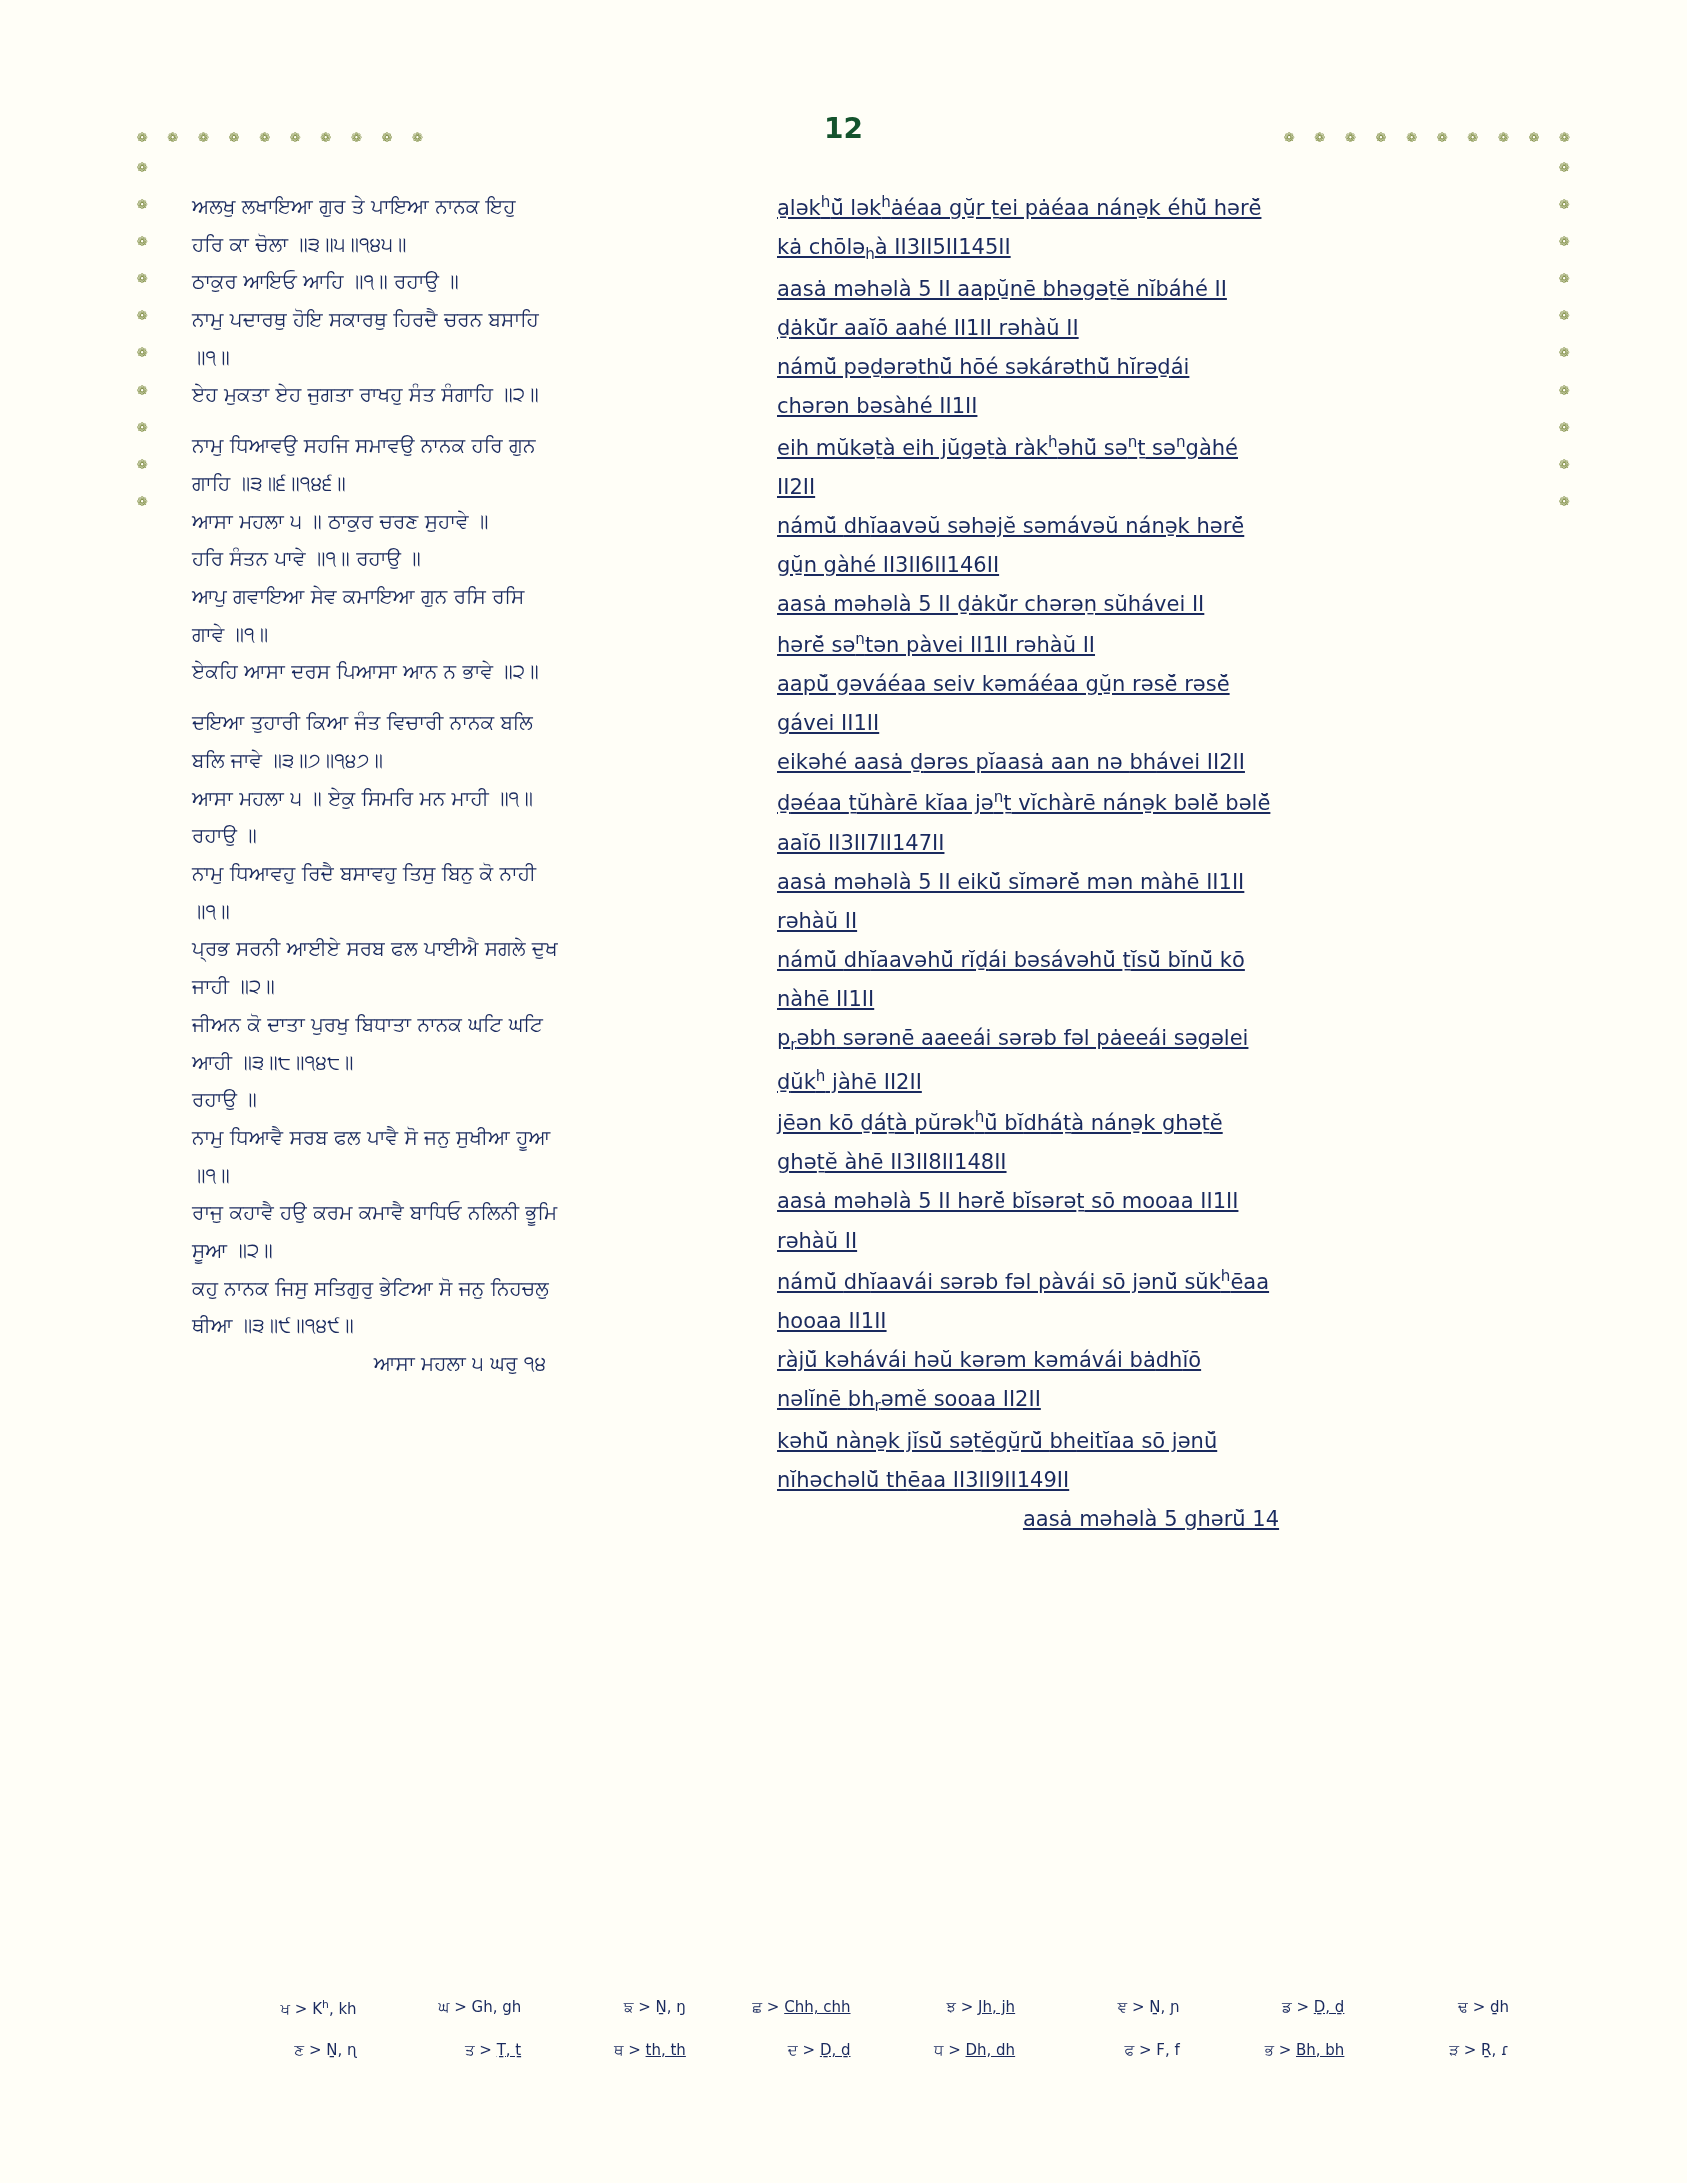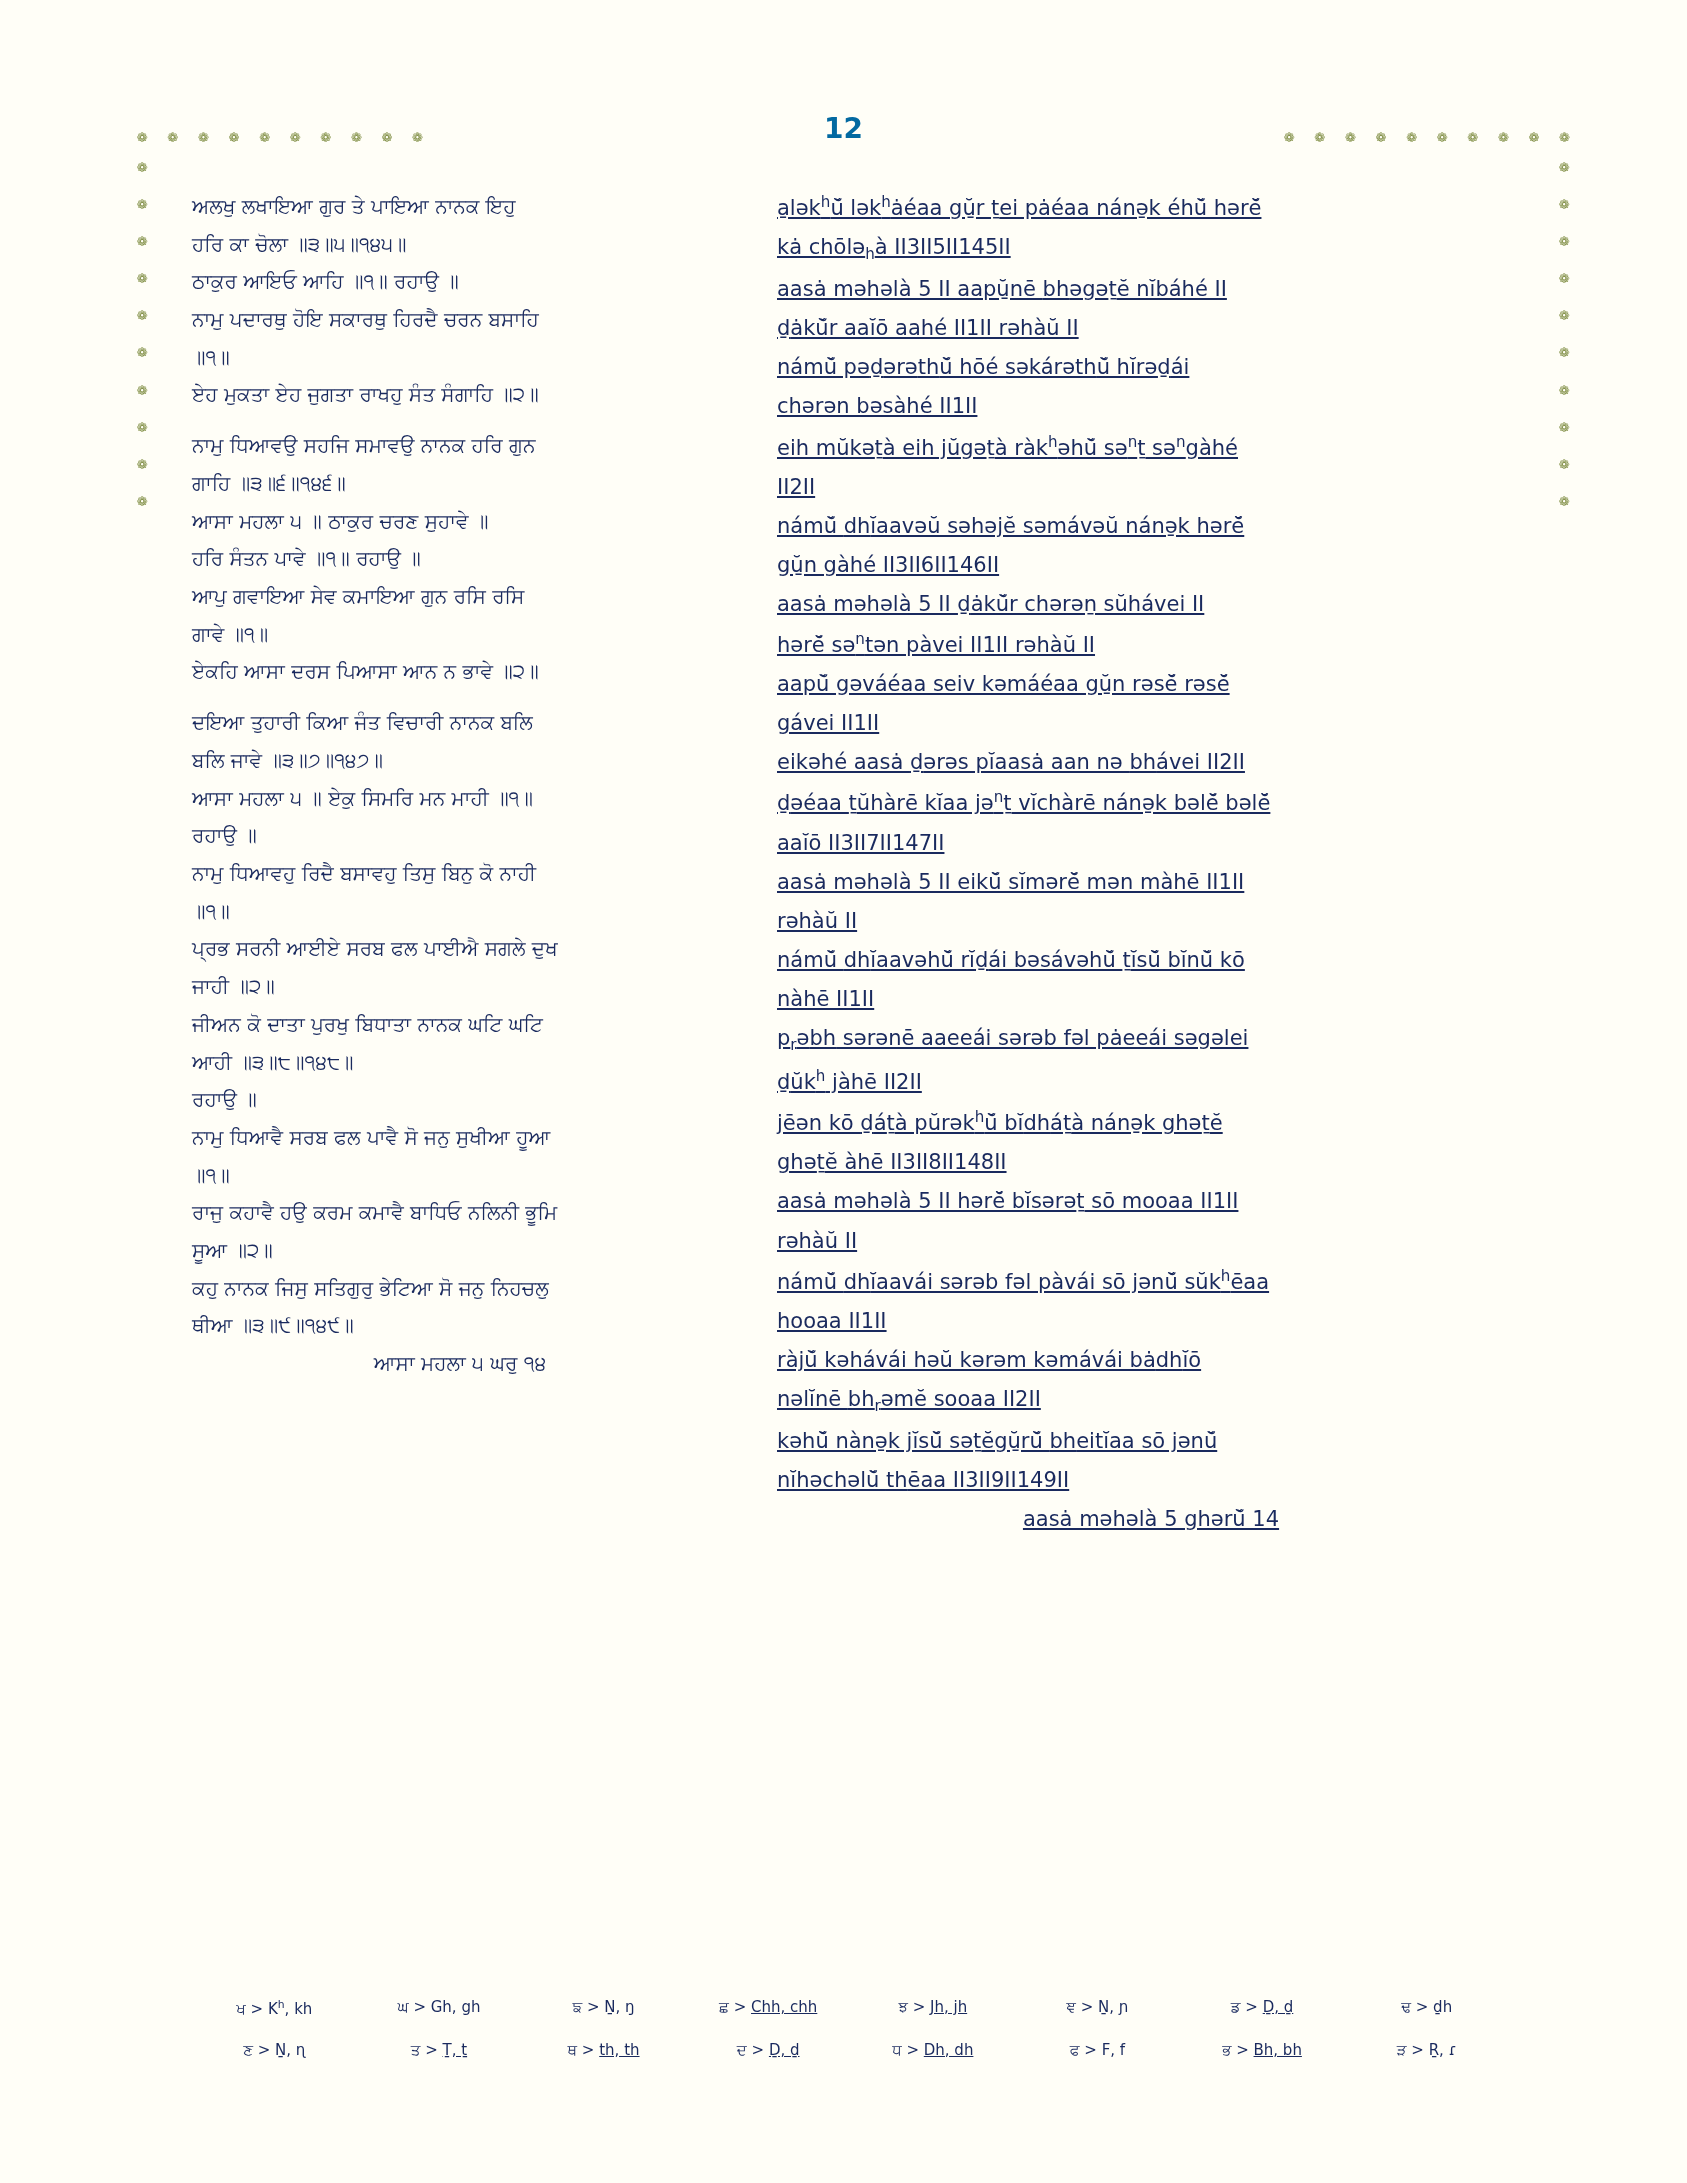--- a/index.html
+++ b/index.html
@@ -22,21 +22,21 @@
   }
   
   .page-number {
     position: absolute;
     top: 112px;
     left: 0;
     width: 100%;
     text-align: center;
     font-size: 28px;
     font-weight: bold;
-    color: #0369a1;
+    color: #14532d;
     font-family: "DejaVu Sans", sans-serif;
   }
   
   .deco-row {
     position: absolute;
     display: flex;
     gap: 18px;
   }
   .deco-col {
     position: absolute;
@@ -99,21 +99,21 @@
     color: #1a2a5e;
     font-size: 15px;
     font-family: "DejaVu Sans", sans-serif;
   }
   .legend-row {
     display: flex;
     margin-bottom: 22.5px;
   }
   .legend-cell {
     flex: 1 1 0;
-    text-align: center;
+    text-align: right;
     white-space: nowrap;
   }
   .legend-cell .u { text-decoration: underline; }
 </style>
 </head>
 <body>
 
 <div class="page">
 
   <div class="page-number">12</div>

